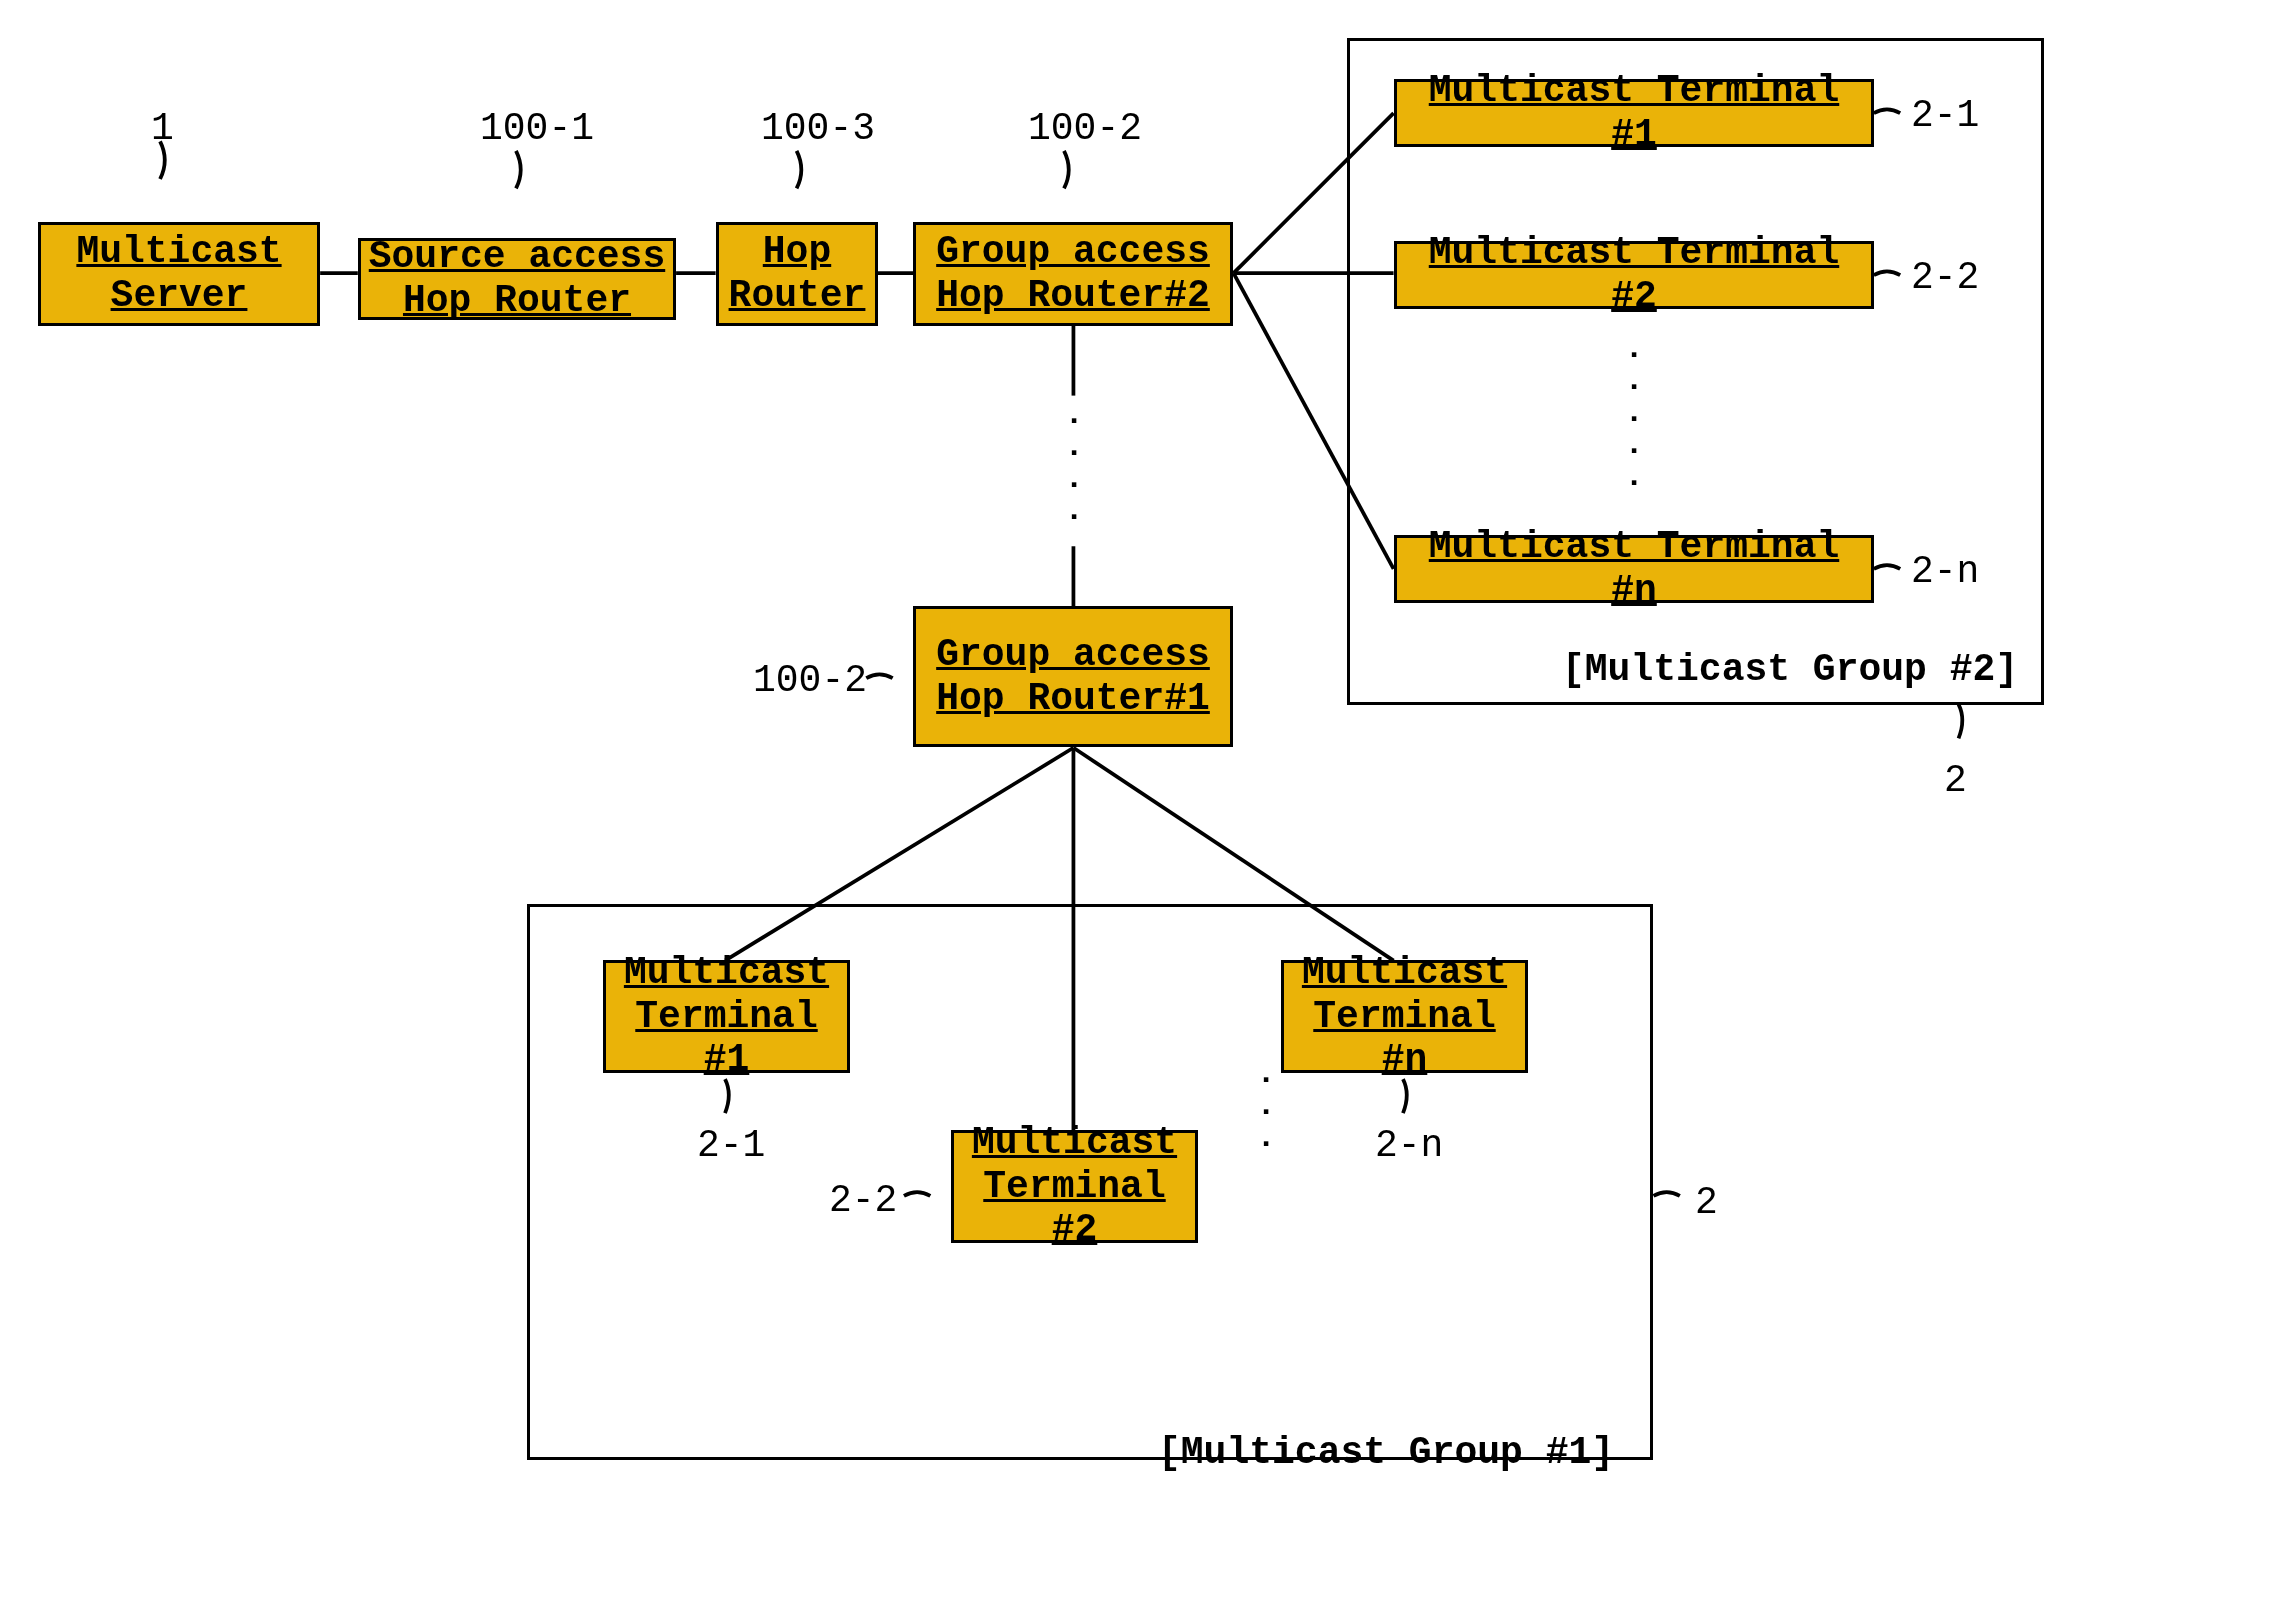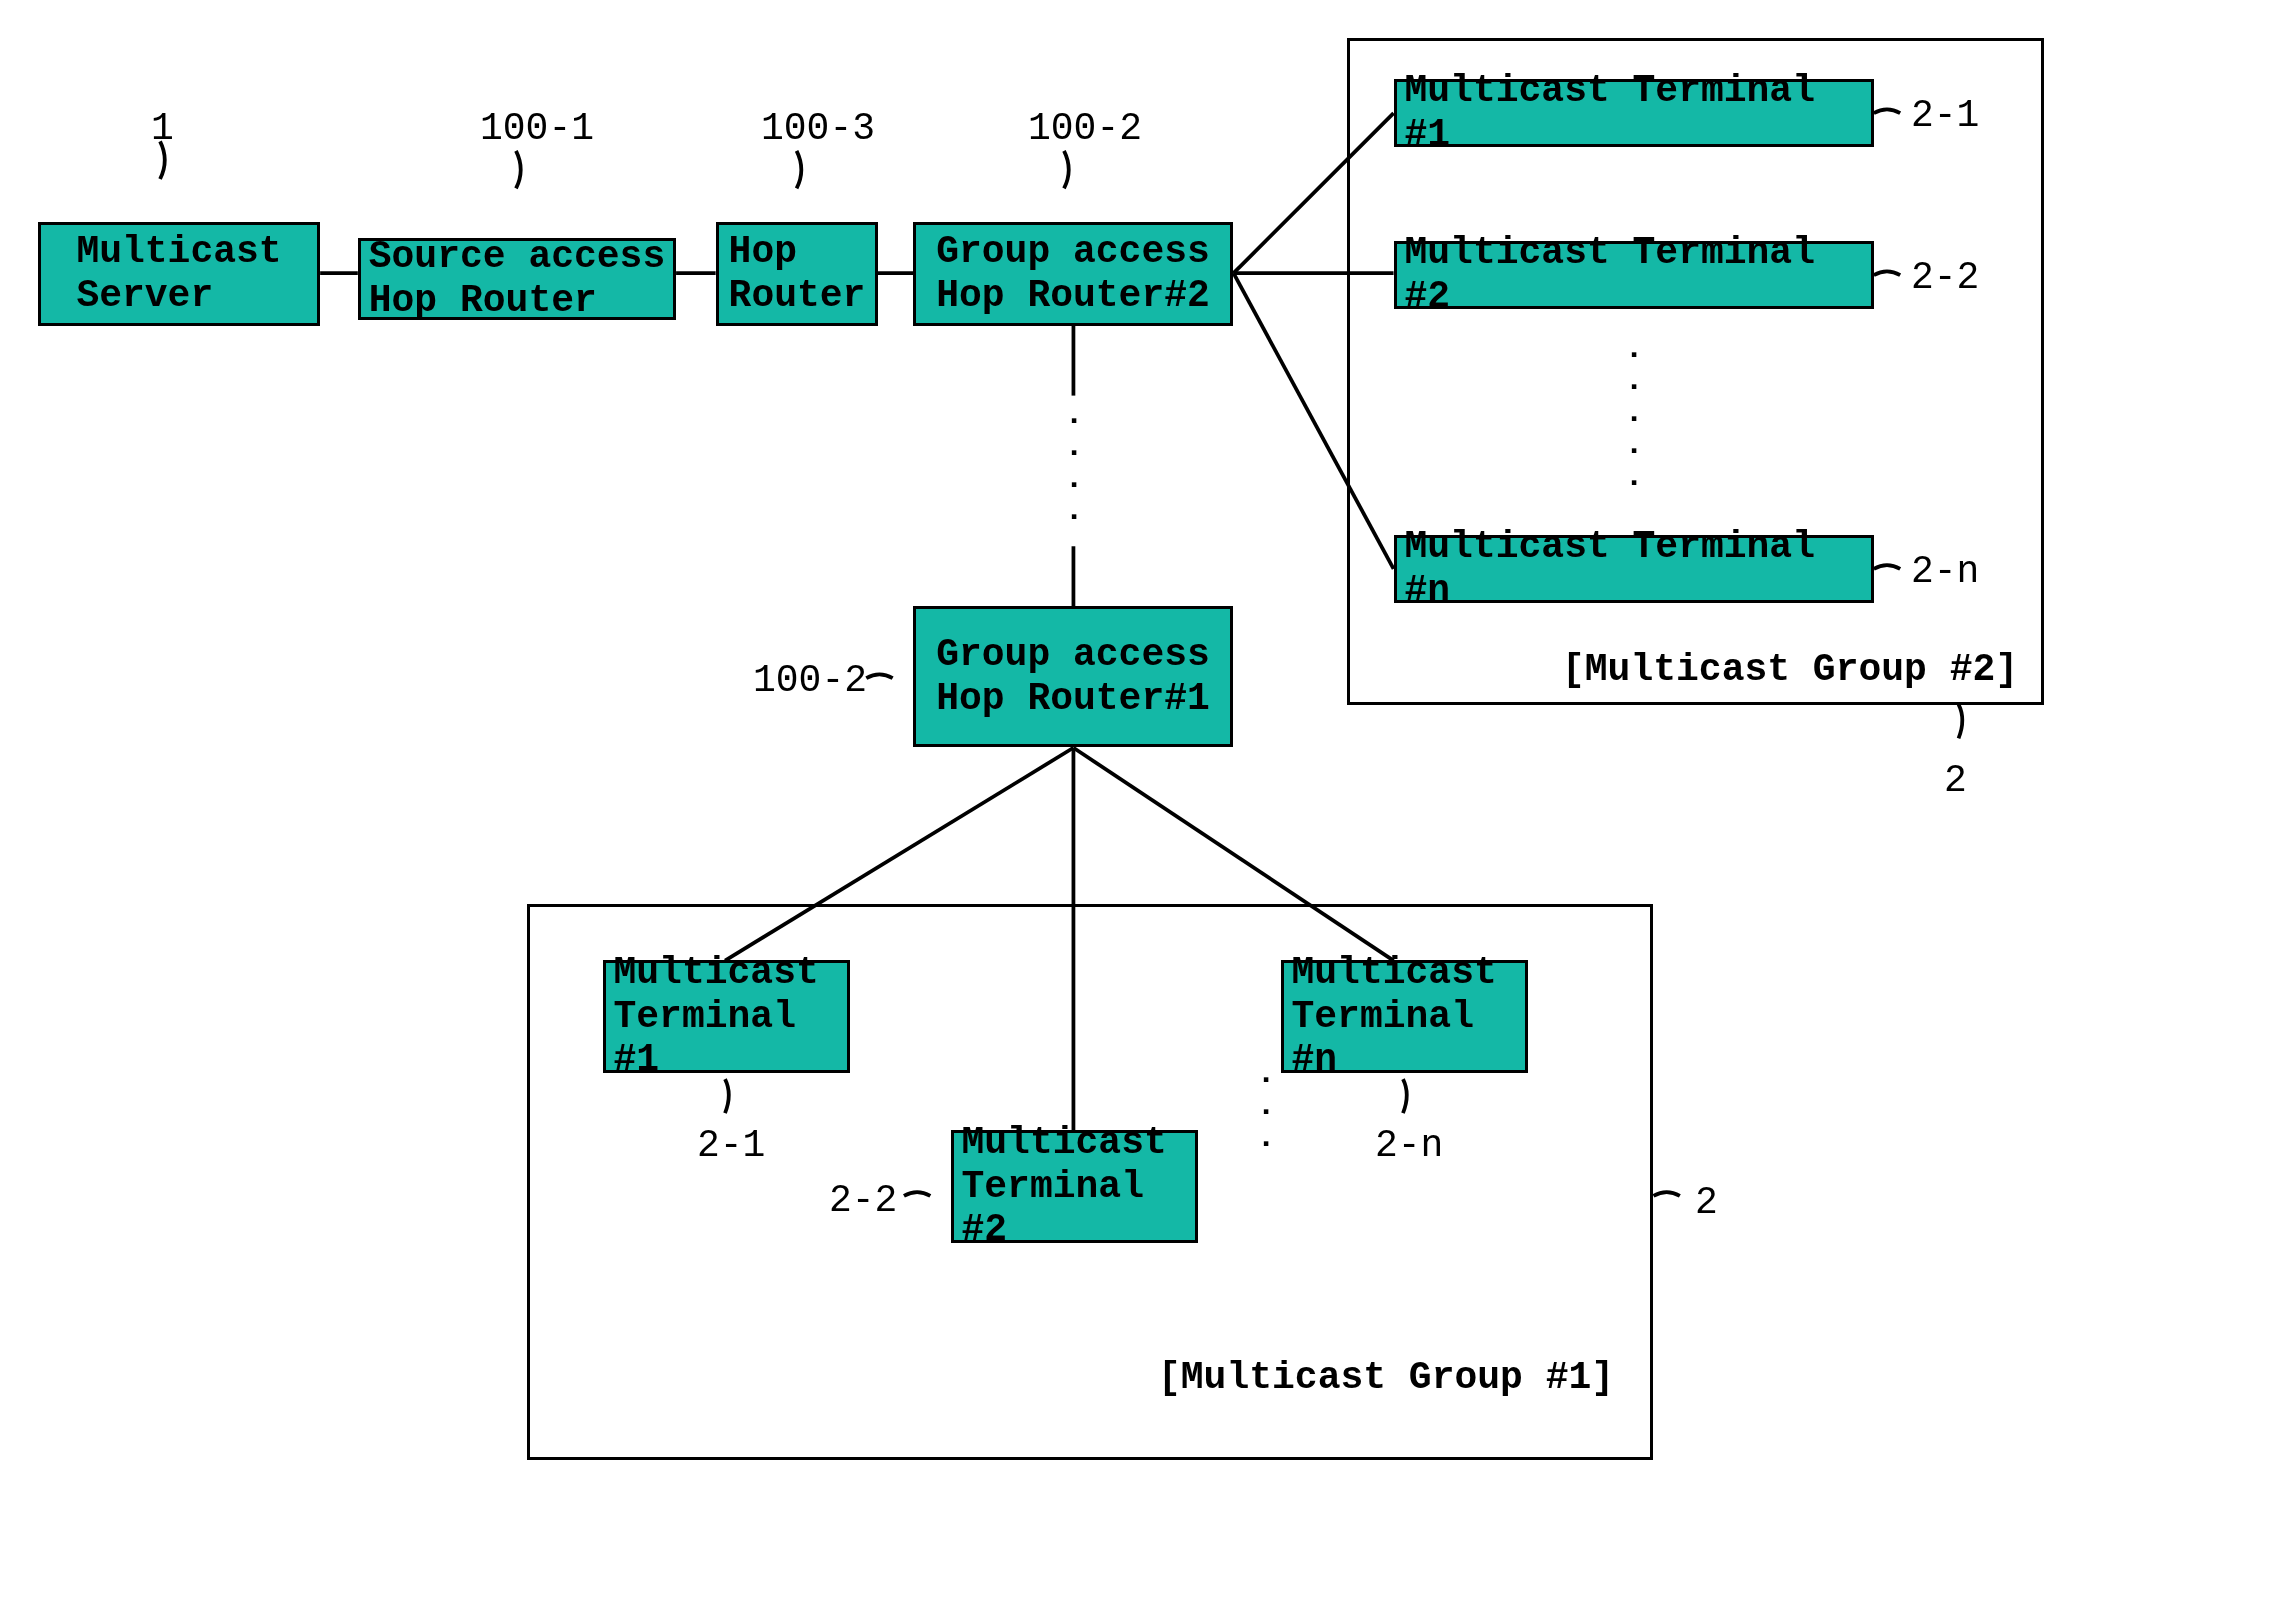--- a/index.html
+++ b/index.html
@@ -7,29 +7,31 @@
     padding: 0;
     width: 2290px;
     height: 1617px;
     background: #fff;
     font-family: "Courier New", monospace;
     font-weight: bold;
   }
   .node {
     position: absolute;
     border: 3.8px solid #000;
-    background: #14b8a6;
+    background: #eab308;
     display: flex;
     align-items: center;
     justify-content: center;
+    text-align: center;
     font-size: 38px;
     line-height: 1.15;
     white-space: pre-line;
     padding: 3.8px 7.5px;
     box-sizing: border-box;
+    text-decoration: underline;
   }
   .group-box {
     position: absolute;
     border: 3.8px solid #000;
     background: transparent;
     box-sizing: border-box;
   }
   .group-label {
     position: absolute;
     font-size: 38px;
@@ -100,21 +102,21 @@
   <path d="M1490 1146 q8 16 0 36"></path>
 
   <path d="M1756 1270 q14 -8 28 0"></path>
 </svg>
 
 <div class="group-box" style="left:1347px; top:38px; width:697px; height:667px;"></div>
 <div class="group-label" style="left:1554px; top:648px;margin-left:8px;">[Multicast Group #2]</div>
 <div class="ref-label" style="left:1944px; top:759px;">2</div>
 
 <div class="group-box" style="left:527px; top:904px; width:1126px; height:556px;"></div>
-<div class="group-label" style="left:1158px; top:1356px;">[Multicast Group #1]</div>
+<div class="group-label" style="left:1158px; top:1431px;">[Multicast Group #1]</div>
 <div class="ref-label" style="left:1695px; top:1181px;">2</div>
 
 <div class="node" style="left:38px;  top:222px; width:282px; height:104px;">Multicast
 Server</div>
 <div class="ref-label" style="left:151px; top:107px;">1</div>
 
 <div class="node" style="left:358px; top:238px; width:318px; height:82px;">Source access
 Hop Router</div>
 <div class="ref-label" style="left:480px; top:107px;text-align:right;">100-1</div>
 

